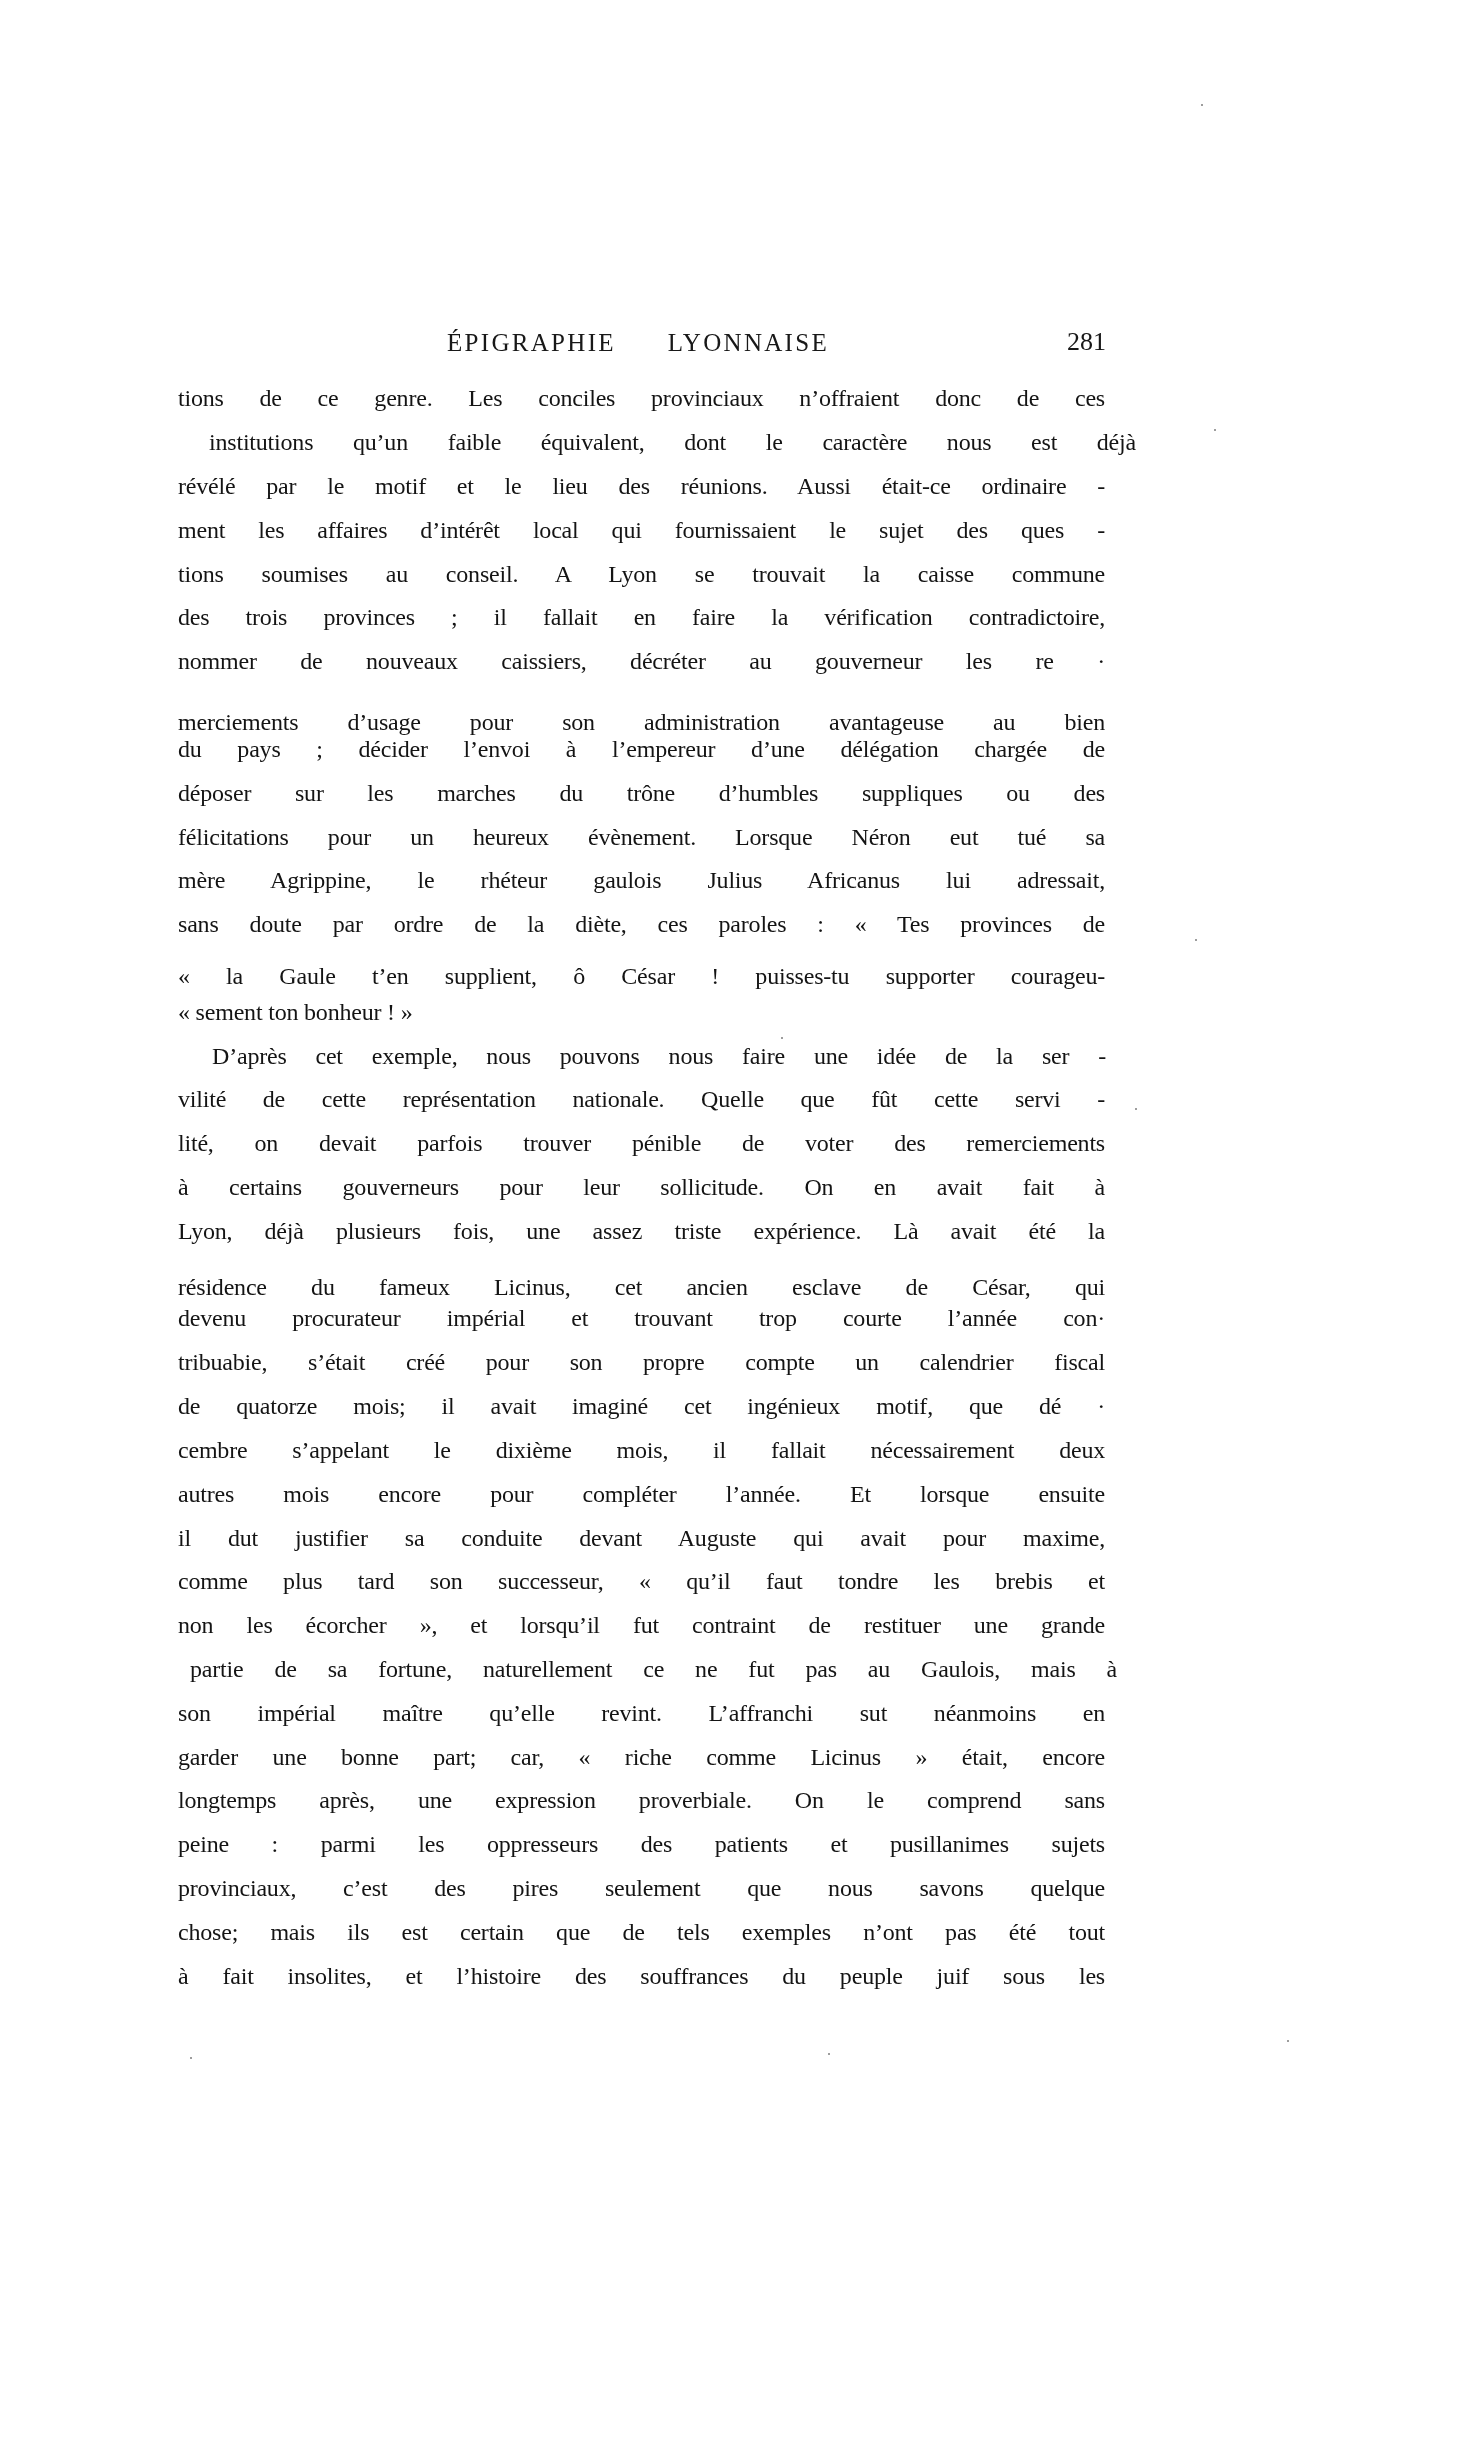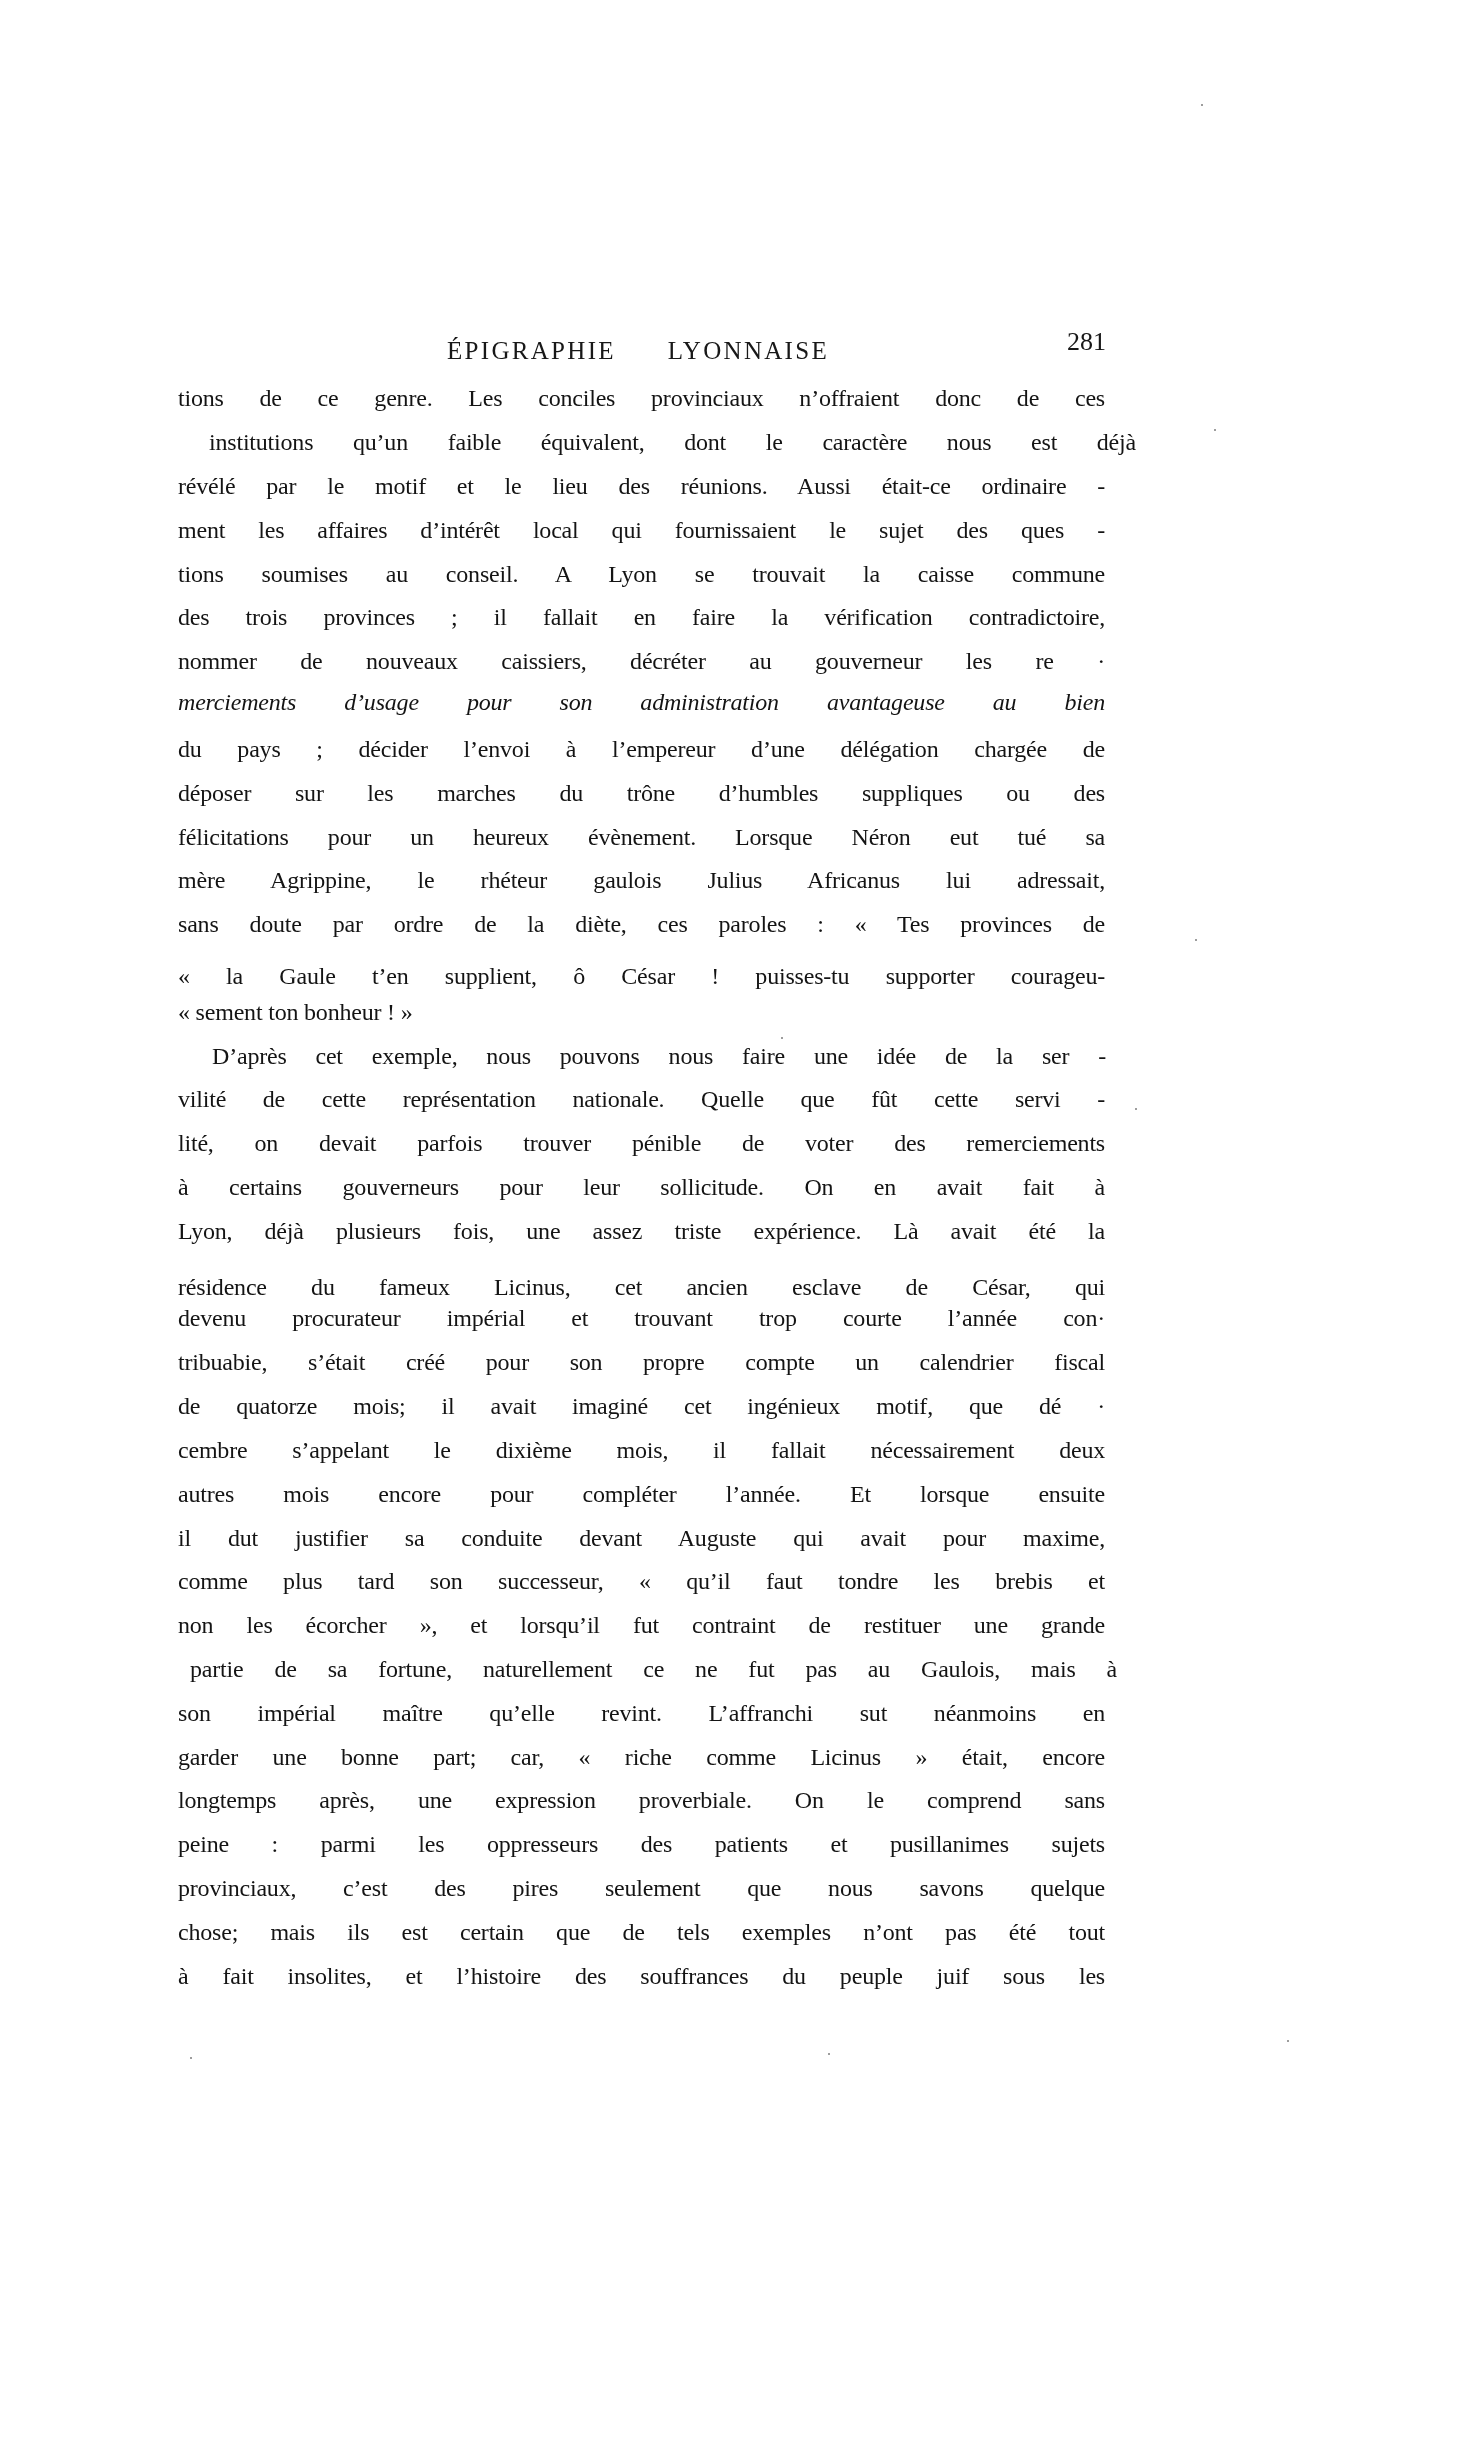--- a/index.html
+++ b/index.html
@@ -27,21 +27,20 @@
       left: 447px;
       top: 328px;
       width: 382px;
       font-size: 25px;
       letter-spacing: 2.3px;
       line-height: 30px;
       white-space: nowrap;
       text-align: justify;
       text-align-last: justify;
       color: #181818;
-      margin-top: 8px;
     }
     .page-number {
       position: absolute;
       left: 1064px;
       top: 327px;
       width: 42px;
       font-size: 26px;
       line-height: 30px;
       text-align: right;
       color: #181818;
@@ -89,21 +88,21 @@
   <div class="page-number">281</div>
 
   <div class="body-text">
     <div class="line" style="top: 376px;">tions de ce genre. Les conciles provinciaux n’offraient donc de ces</div>
     <div class="line" style="top: 420px; margin-left: 31px;">institutions qu’un faible équivalent, dont le caractère nous est déjà</div>
     <div class="line" style="top: 464px;">révélé par le motif et le lieu des réunions. Aussi était-ce ordinaire -</div>
     <div class="line" style="top: 508px;">ment les affaires d’intérêt local qui fournissaient le sujet des ques -</div>
     <div class="line" style="top: 552px;">tions soumises au conseil. A Lyon se trouvait la caisse commune</div>
     <div class="line" style="top: 595px;">des trois provinces ; il fallait en faire la vérification contradictoire,</div>
     <div class="line" style="top: 639px;">nommer de nouveaux caissiers, décréter au gouverneur les re ·</div>
-    <div class="line" style="top: 680px; font-style: italic;">merciements d’usage pour son administration avantageuse au bien</div>
+    <div class="line" style="top: 700px;">merciements d’usage pour son administration avantageuse au bien</div>
     <div class="line" style="top: 727px;">du pays ; décider l’envoi à l’empereur d’une délégation chargée de</div>
     <div class="line" style="top: 771px;">déposer sur les marches du trône d’humbles suppliques ou des</div>
     <div class="line" style="top: 815px;">félicitations pour un heureux évènement. Lorsque Néron eut tué sa</div>
     <div class="line" style="top: 858px;">mère Agrippine, le rhéteur gaulois Julius Africanus lui adressait,</div>
     <div class="line" style="top: 902px;">sans doute par ordre de la diète, ces paroles : « Tes provinces de</div>
     <div class="line" style="top: 946px; margin-top: 8px;">« la Gaule t’en supplient, ô César ! puisses-tu supporter courageu-</div>
     <div class="line last" style="top: 990px;">« sement ton bonheur ! »</div>
     <div class="line indent" style="top: 1034px;">D’après cet exemple, nous pouvons nous faire une idée de la ser -</div>
     <div class="line" style="top: 1077px;">vilité de cette représentation nationale. Quelle que fût cette servi -</div>
     <div class="line" style="top: 1121px;">lité, on devait parfois trouver pénible de voter des remerciements</div>

